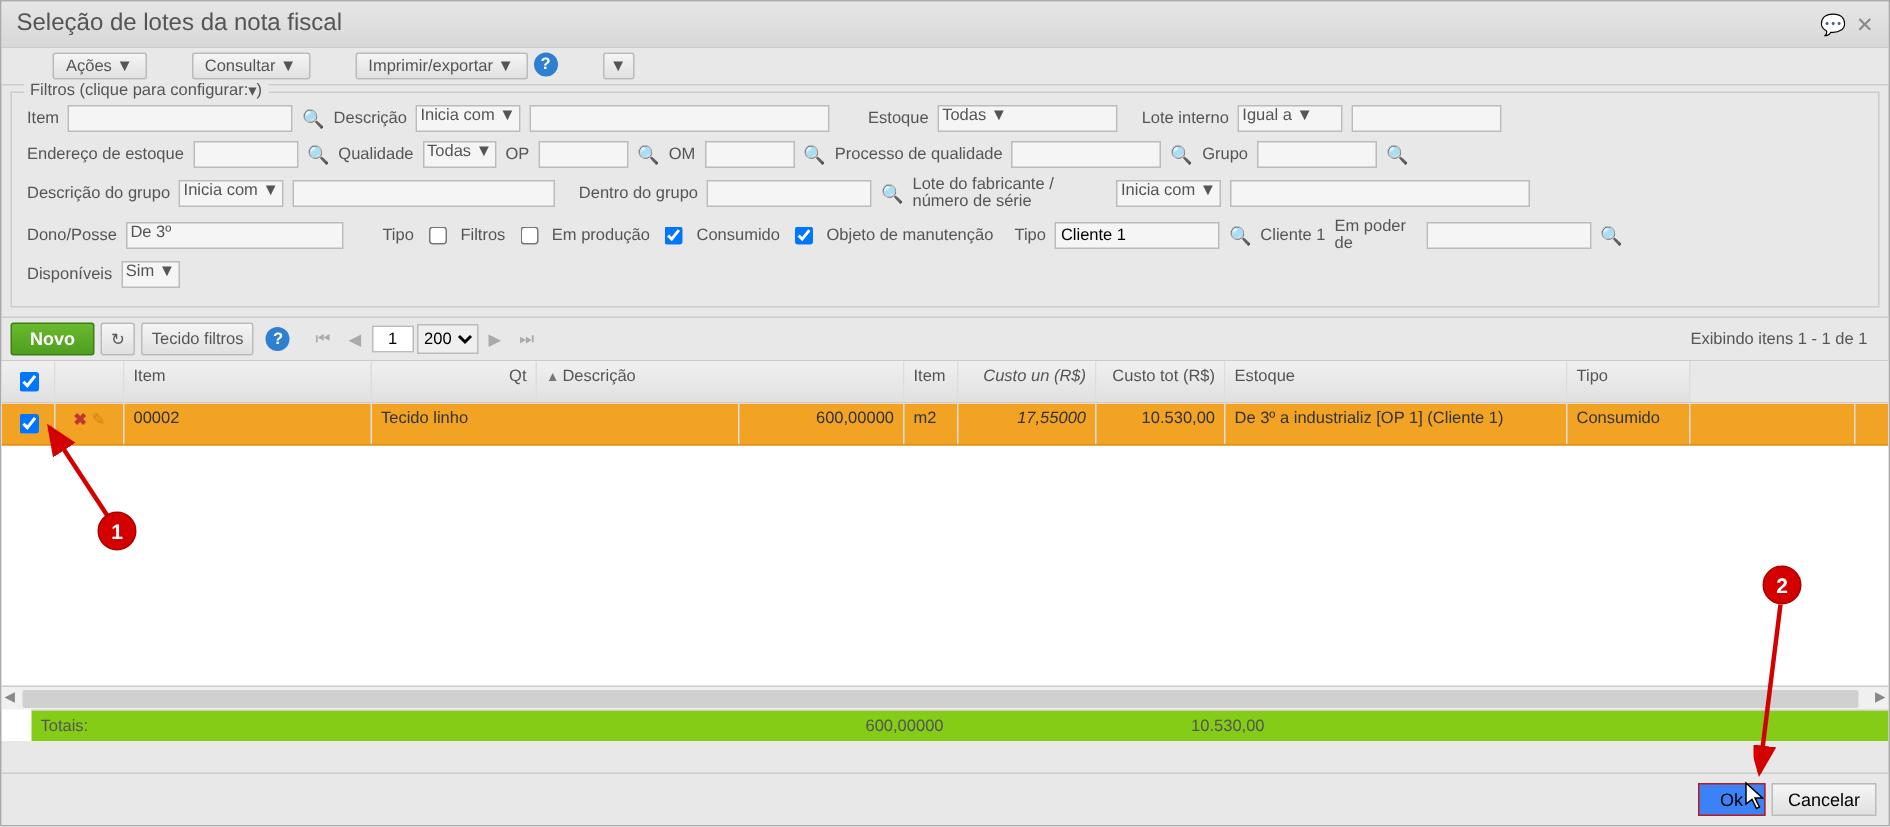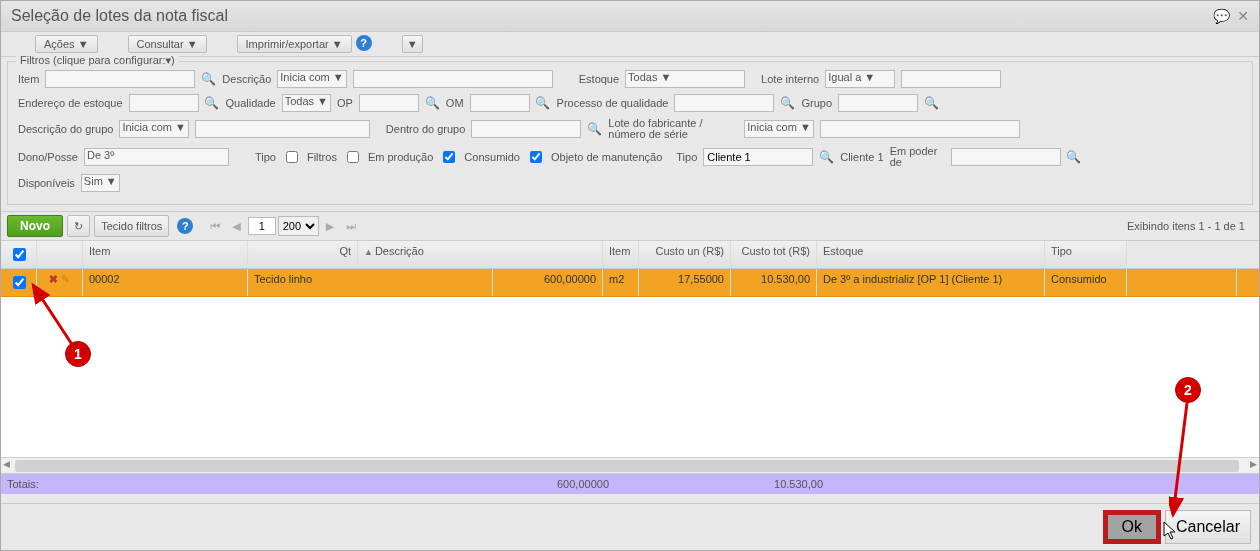--- a/index.html
+++ b/index.html
@@ -32,34 +32,34 @@
   .ghead .gc, .grow .gc { border-right:1px solid #ddd; padding:4px 6px; font-size:11px; color:#555; overflow:hidden; white-space:nowrap; }
   .ghead .gc { background:linear-gradient(#f0f0f0,#e0e0e0); }
   .grow { display:flex; background:#f2a324; border-bottom:1px solid #e08f10; }
   .grow .gc { color:#333; }
   .c-chk { width:36px; text-align:center; }
   .c-act { width:46px; text-align:center; }
   .c-item { width:165px; }
   .c-desc { width:245px; }
   .c-qt { width:110px; text-align:right; }
   .c-unid { width:36px; }
-  .c-cun { width:92px; text-align:right; }
+  .c-cun { width:92px; text-align:right;font-style:italic; }
   .c-ctot { width:86px; text-align:right; }
   .c-est { width:228px; }
   .c-tipo { width:82px; }
   .c-end { width:110px; }
   .grid-body { height:188px; background:#fff; overflow:hidden; }
   .scroll { height:16px; background:#f0f0f0; border-top:1px solid #ccc; position:relative; }
   .scroll::before { content:'◀'; position:absolute; left:2px; top:1px; font-size:9px; color:#888;}
   .scroll::after { content:'▶'; position:absolute; right:2px; top:1px; font-size:9px; color:#888;}
   .scroll-thumb { position:absolute; left:14px; top:2px; right:20px; height:12px; background:#d0d0d0; border-radius:2px;}
-  .totals { display:flex; background:#c4b5fd; border-top:1px solid #ccc; padding:4px 6px; align-items:flex-end; }
+  .totals { display:flex; background:#84cc16; border-top:1px solid #ccc; padding:4px 6px; align-items:flex-end;margin-left:20px; }
   .footer { position:absolute; bottom:0; left:0; right:0; padding:6px 8px; background:#e8e8e8; display:flex; justify-content:flex-end; gap:4px; border-top:1px solid #ccc;}
-  .btn-ok { background:#a3a3a3; border:5px solid #b91c1c; padding:3px 14px; font-size:16px; cursor:pointer;}
-  .btn-cancel { background:linear-gradient(#f5f5f5,#e0e0e0); border:1px solid #bbb; padding:3px 10px; font-size:16px; cursor:pointer; }
+  .btn-ok { background:#3b82f6; border:1px solid #b91c1c; padding:3px 14px; font-size:12px; cursor:pointer;}
+  .btn-cancel { background:linear-gradient(#f5f5f5,#e0e0e0); border:1px solid #bbb; padding:3px 10px; font-size:12px; cursor:pointer; }
   
   .anno-circle { position:absolute; width:26px; height:26px; background:#d40000; color:#fff; border-radius:50%; display:flex; align-items:center; justify-content:center; font-weight:bold; font-size:14px; z-index:50; border:1px solid #a00;}
   .anno-arrow { position:absolute; z-index:49; }
   .cursor { position:absolute; z-index:60; font-size:16px; transform:translate(-2px,-2px); }
   .del-x { color:#c0392b; font-weight:bold; }
   .edit-i { color:#d08010; }
   .sort-ind { font-size:9px; color:#777; margin-right:2px; }
 </style>
 </head>
 <body>

